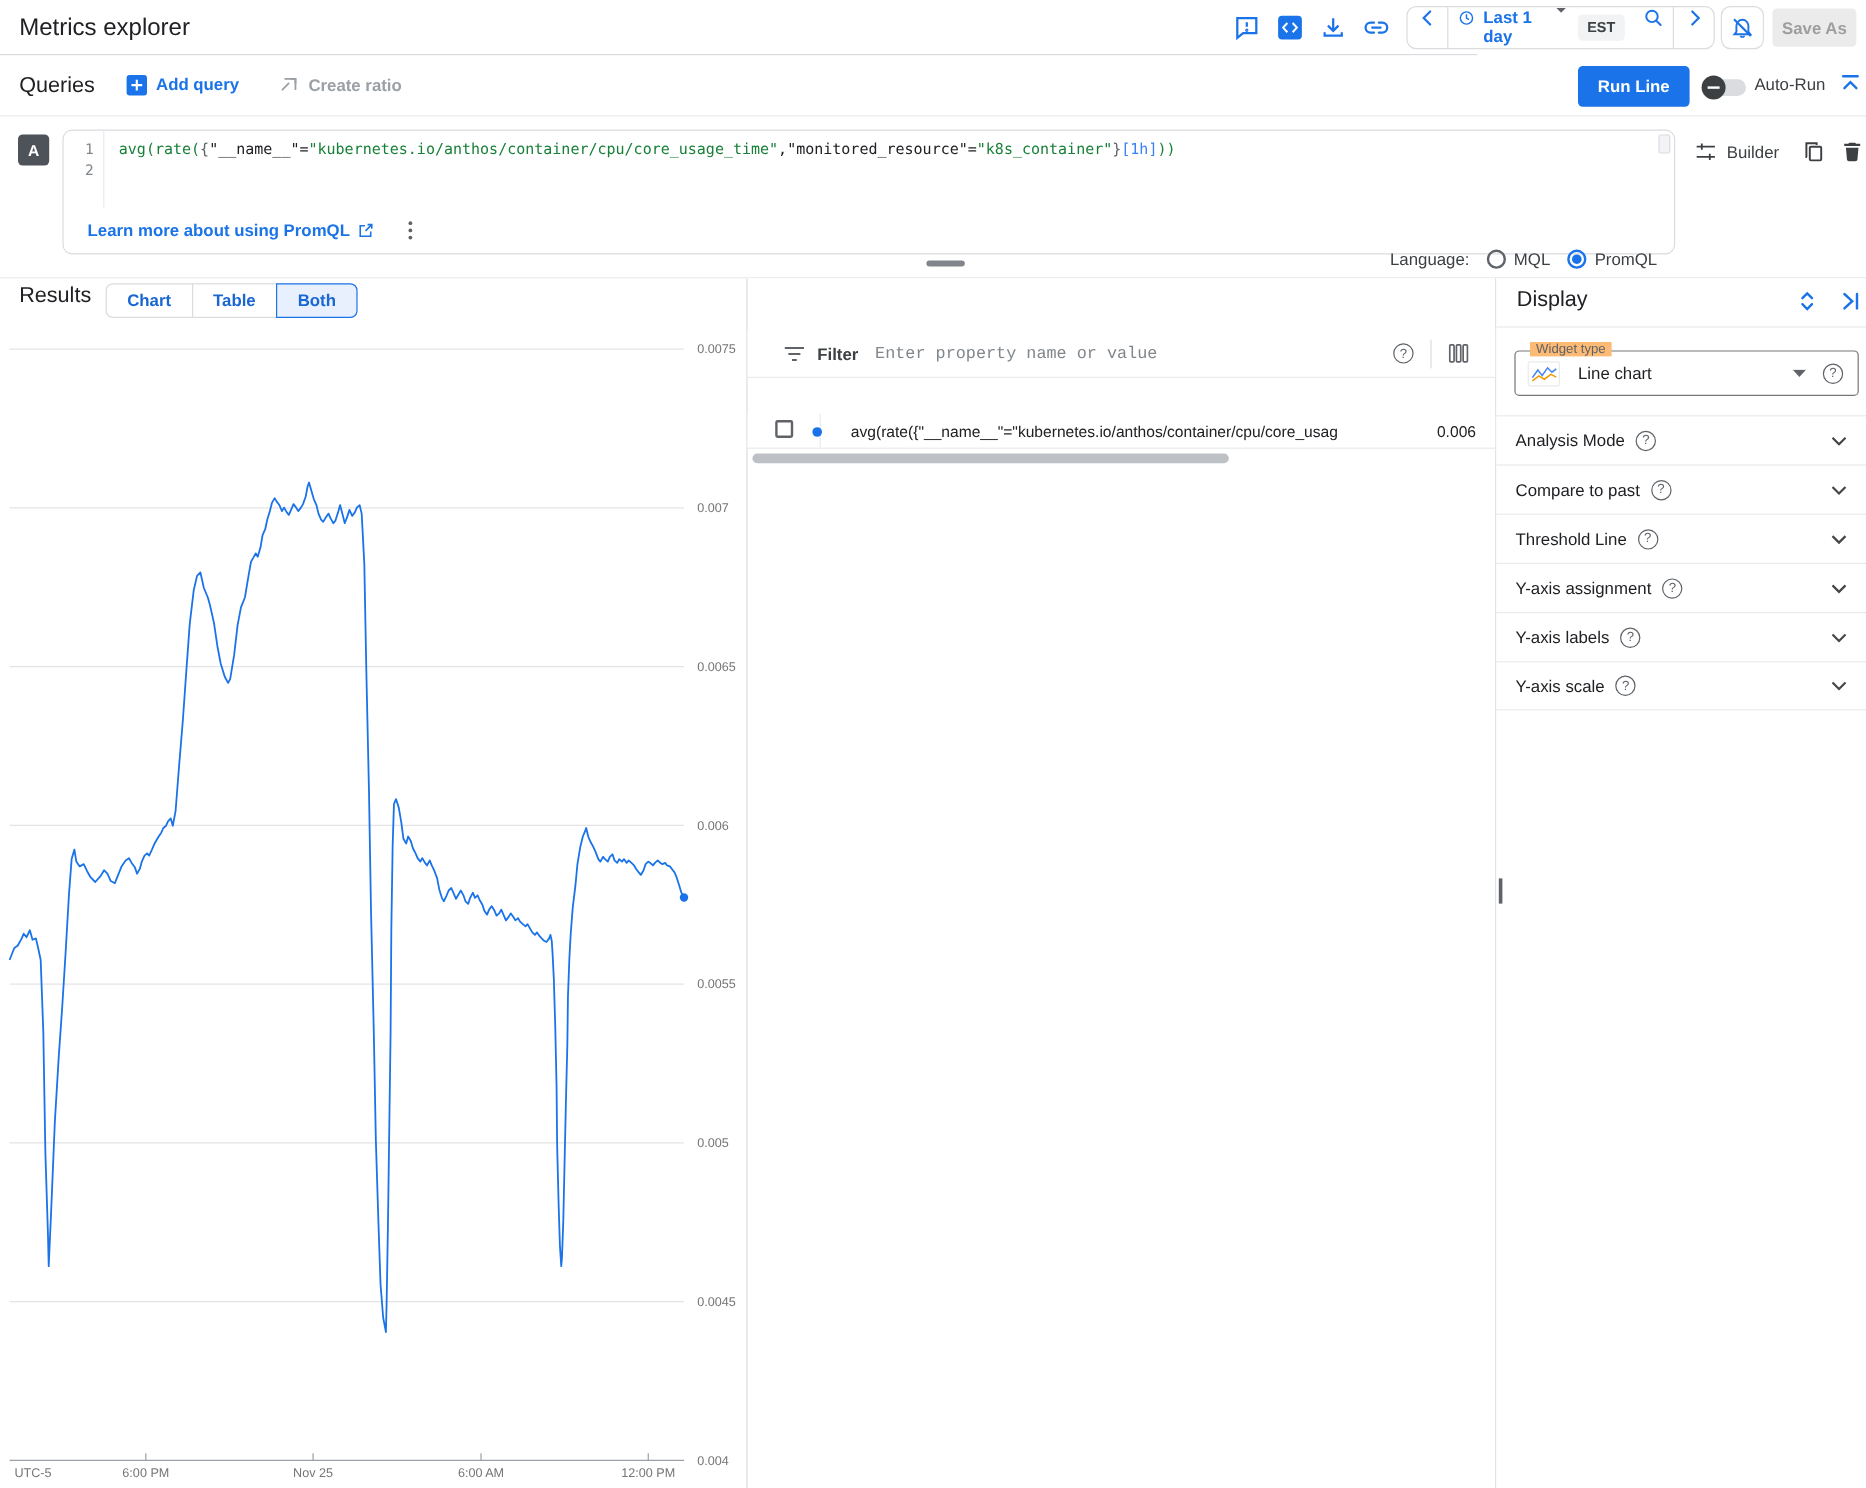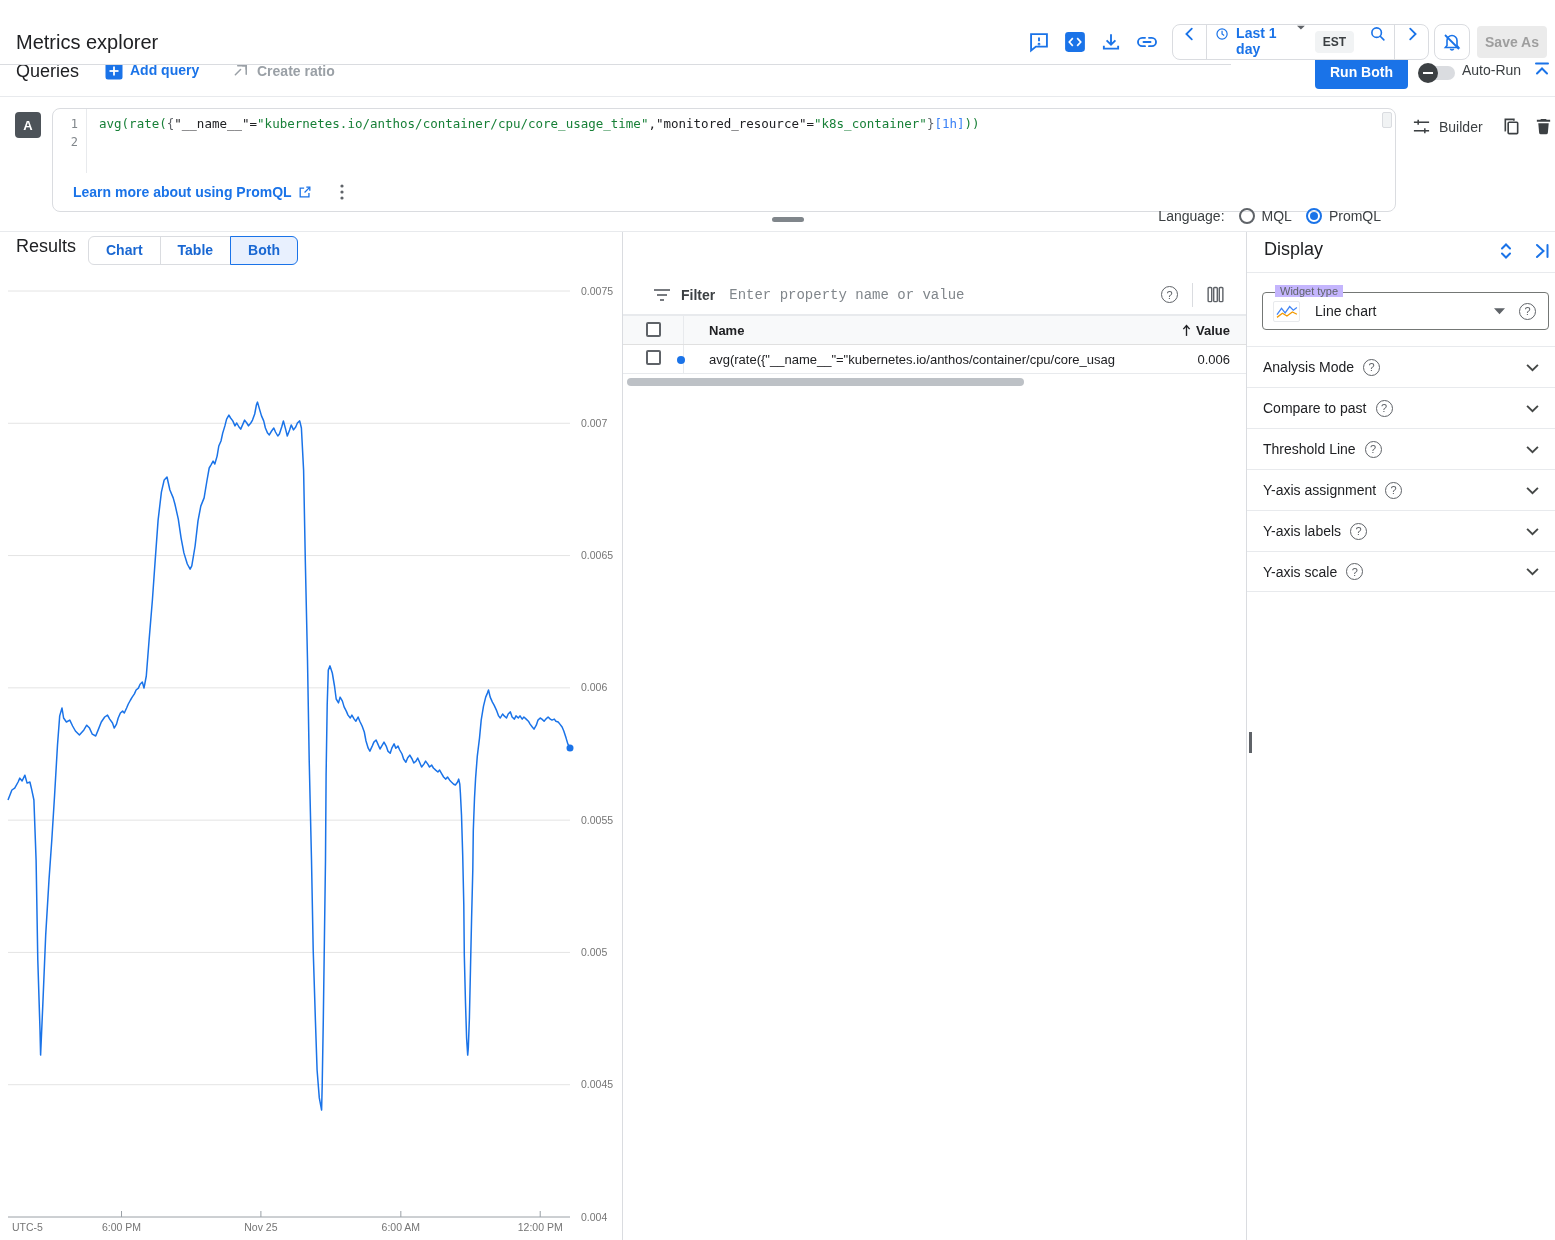--- a/index.html
+++ b/index.html
@@ -1,21 +1,21 @@
 <!DOCTYPE html>
 <html><head>
 <meta charset="utf-8">
 <style>
   * { margin:0; padding:0; box-sizing:border-box; }
   html,body { width:1555px; height:1240px; background:#fff; font-family:"Liberation Sans",sans-serif; color:#202124; overflow:hidden; }
   .app { position:relative; width:1555px; height:1240px; }
   svg { display:block; }
 
   
-  .hdr { position:absolute; left:0; top:0; width:1231px; height:46px; border-bottom:1px solid #dadce0; background:#fff; z-index:5;margin-top:19px; }
+  .hdr { position:absolute; left:0; top:0; width:1231px; height:46px; border-bottom:1px solid #dadce0; background:#fff; z-index:5; }
   .hdr-title { position:absolute; left:16px; top:0; line-height:46px; font-size:20px; color:#202124; }
   .icon-btn { position:absolute; top:12px; width:22px; height:22px; color:#1a73e8; cursor:pointer; }
   .time-group { position:absolute; left:1172px; top:5px; width:257px; height:36px; border:1px solid #dadce0; border-radius:8px; display:flex; align-items:center; background:#fff; }
   .tg-seg { display:flex; align-items:flex-start; justify-content:center; height:100%; }
   .tg-div { width:1px; height:100%; background:#dadce0; }
   .tg-chev { width:33px; color:#1a73e8; }
   .tg-time { flex:1; gap:7px; padding:0 8px; color:#1a73e8; font-size:14px; font-weight:bold; }
   .est-chip { background:#f1f3f4; border-radius:4px; font-size:12px; font-weight:bold; color:#3c4043; padding:4px 8px; margin:0 8px 0 2px; }
   .bell-btn { position:absolute; left:1434px; top:5px; width:36px; height:36px; border:1px solid #dadce0; border-radius:8px; display:flex; align-items:center; justify-content:center; color:#1a73e8; background:#fff; }
   .saveas { position:absolute; left:1477px; top:7px; width:70px; height:32px; background:#ebebeb; color:#9e9e9e; font-size:14px; font-weight:bold; border:none; border-radius:4px; }
@@ -85,21 +85,21 @@
   .hscroll { position:absolute; left:4px; top:146px; width:397px; height:8px; background:#bdc1c6; border-radius:4px; cursor:pointer; }
 
   
   .disp-col { position:absolute; left:1247px; top:232px; width:308px; height:1008px; background:#fff; }
   .vscroll { position:absolute; left:2px; top:500px; width:3px; height:21px; background:#5f6368; }
   .disp-title { position:absolute; left:17px; top:7px; font-size:18px; }
   .unfold-ic { position:absolute; left:249px; top:9px; width:20px; height:20px; color:#1a73e8; cursor:pointer; }
   .skipend-ic { position:absolute; left:285px; top:9px; width:20px; height:20px; color:#1a73e8; cursor:pointer; }
   .disp-div { position:absolute; left:0; right:0; top:40px; height:1px; background:#e8eaed; }
   .widget-field { position:absolute; left:15px; top:60px; width:287px; height:38px; border:1px solid #747775; border-radius:4px; display:flex; align-items:center; cursor:pointer; background:#fff; }
-  .wf-label { position:absolute; left:12px; top:-8px; background:#c4b5fd; padding:0 5px; font-size:11px; color:#5f6368; }
+  .wf-label { position:absolute; left:12px; top:-8px; background:#fdba74; padding:0 5px; font-size:11px; color:#5f6368; }
   .wf-icon { margin-left:10px; width:27px; height:21px; border:1px solid #e8eaed; border-radius:2px; flex:none; }
   .wf-text { margin-left:15px; font-size:14px; flex:1; }
   .wf-caret { margin-right:14px; flex:none; }
   .wf-help { margin-right:12px; flex:none; }
   .sections { position:absolute; left:0; right:0; top:114px; }
   .sec-row { height:41px; border-top:1px solid #e8eaed; display:flex; align-items:center; padding:0 16px; cursor:pointer; }
   .sections .sec-row:last-child { border-bottom:1px solid #e8eaed; }
   .sec-lbl { font-size:14px; font-weight:normal; color:#202124; margin-right:9px; }
   .sec-chev { margin-left:auto; color:#444746; }
 </style>
@@ -193,21 +193,21 @@
       <span>Add query</span>
     </div>
     <div class="cratio">
       <svg viewBox="0 0 18 18" width="17" height="17" fill="none" stroke="currentColor" stroke-width="1.6" stroke-linecap="round">
         <path d="M2.5 13.5L8 8"></path>
           <path d="M5 4h9v9"></path>
           <polyline points="10.2,4 14,4 14,7.8"></polyline>
       </svg>
       <span>Create ratio</span>
     </div>
-    <button class="runq">Run Both</button>
+    <button class="runq">Run Line</button>
     <div class="toggle">
         <div class="knob"></div>
       </div>
     <div class="autorun-lbl">Auto-Run</div>
     <div class="collapse-ic">
       <svg viewBox="0 0 20 20" width="20" height="20" fill="none" stroke="currentColor" stroke-width="2" stroke-linecap="round">
           <line x1="4" y1="4.5" x2="16" y2="4.5"></line>
           <polyline points="5,14.5 10,9.5 15,14.5"></polyline>
         </svg>
     </div>
@@ -319,32 +319,20 @@
       <span class="filter-lbl">Filter</span>
       <input class="filter-input" placeholder="Enter property name or value" style="">
       <span class="help-ic">?</span>
       <div class="fb-div"></div>
       <svg class="cols-ic" viewBox="0 0 18 18" width="17" height="17" fill="none" stroke="#5f6368" stroke-width="1.5">
         <rect x="1.2" y="1.5" width="3.8" height="15" rx="1"></rect>
           <rect x="7.1" y="1.5" width="3.8" height="15" rx="1"></rect>
           <rect x="13" y="1.5" width="3.8" height="15" rx="1"></rect>
       </svg>
     </div>
-    <div class="thead">
-      <div class="cbx" style="top:6px"></div>
-      <div class="cell-div"></div>
-      <div class="name-h">Name</div>
-      <div class="value-h">
-        <svg viewBox="0 0 10 14" width="9" height="13" fill="none" stroke="#202124" stroke-width="1.5">
-            <line x1="5" y1="13" x2="5" y2="2"></line>
-            <polyline points="1.5,5.5 5,1.5 8.5,5.5"></polyline>
-          </svg>
-        <span>Value</span>
-      </div>
-    </div>
     <div class="trow">
       <div class="cbx" style="top:5px"></div>
       <div class="cell-div"></div>
       <div class="dot-series" style="background: rgb(26, 115, 232);"></div>
       <div class="name-c">avg(rate({"__name__"="kubernetes.io/anthos/container/cpu/core_usag</div>
       <div class="value-c">0.006</div>
     </div>
     <div class="hscroll"></div>
   </div>
 

